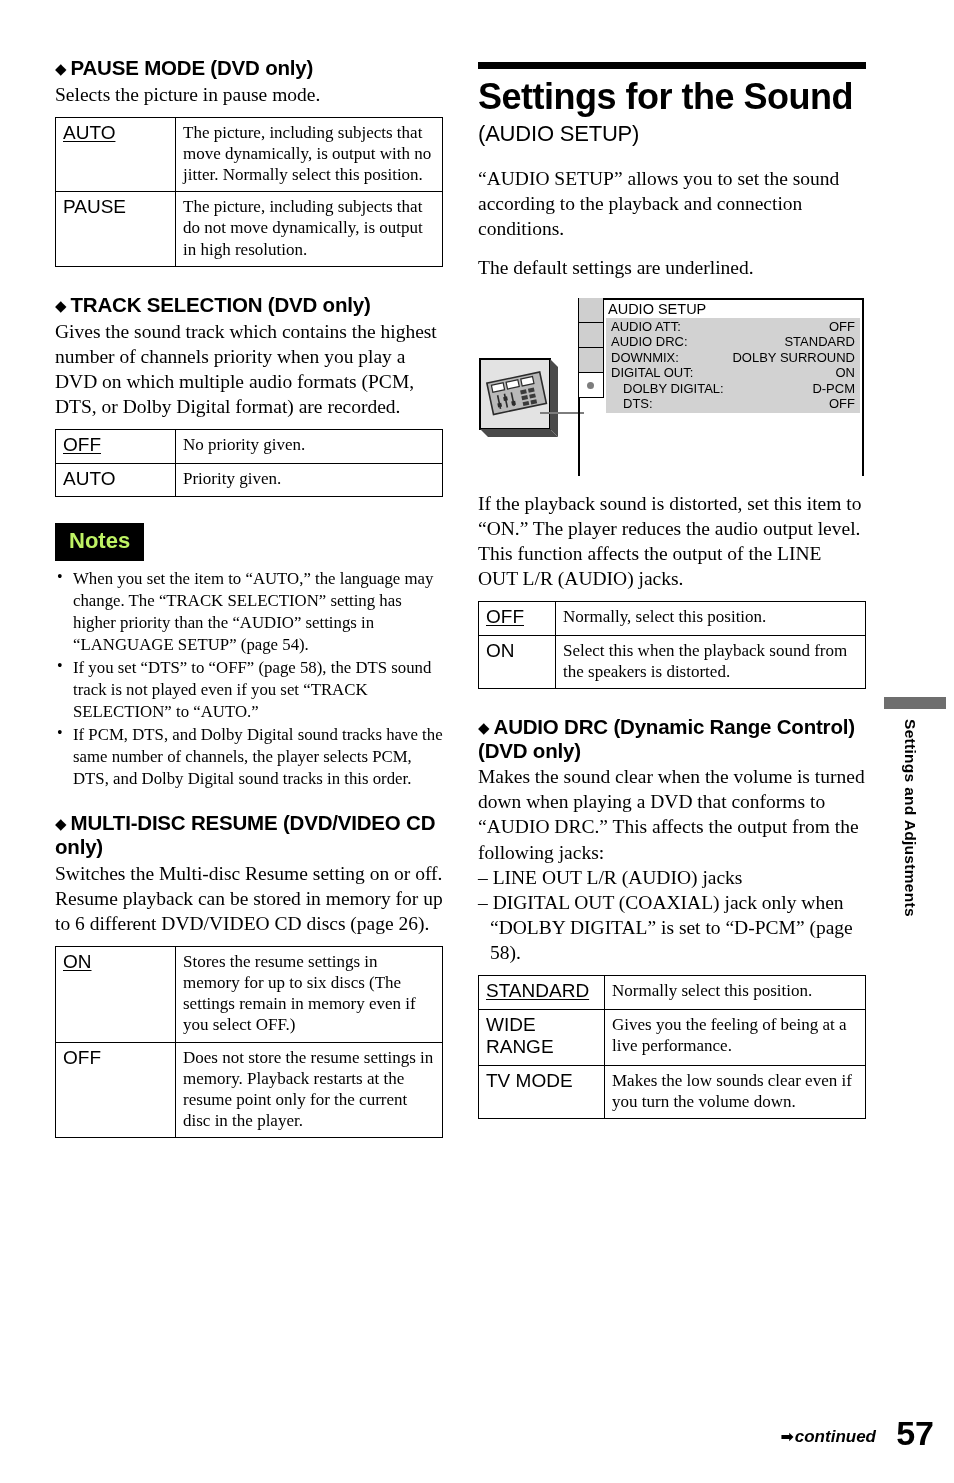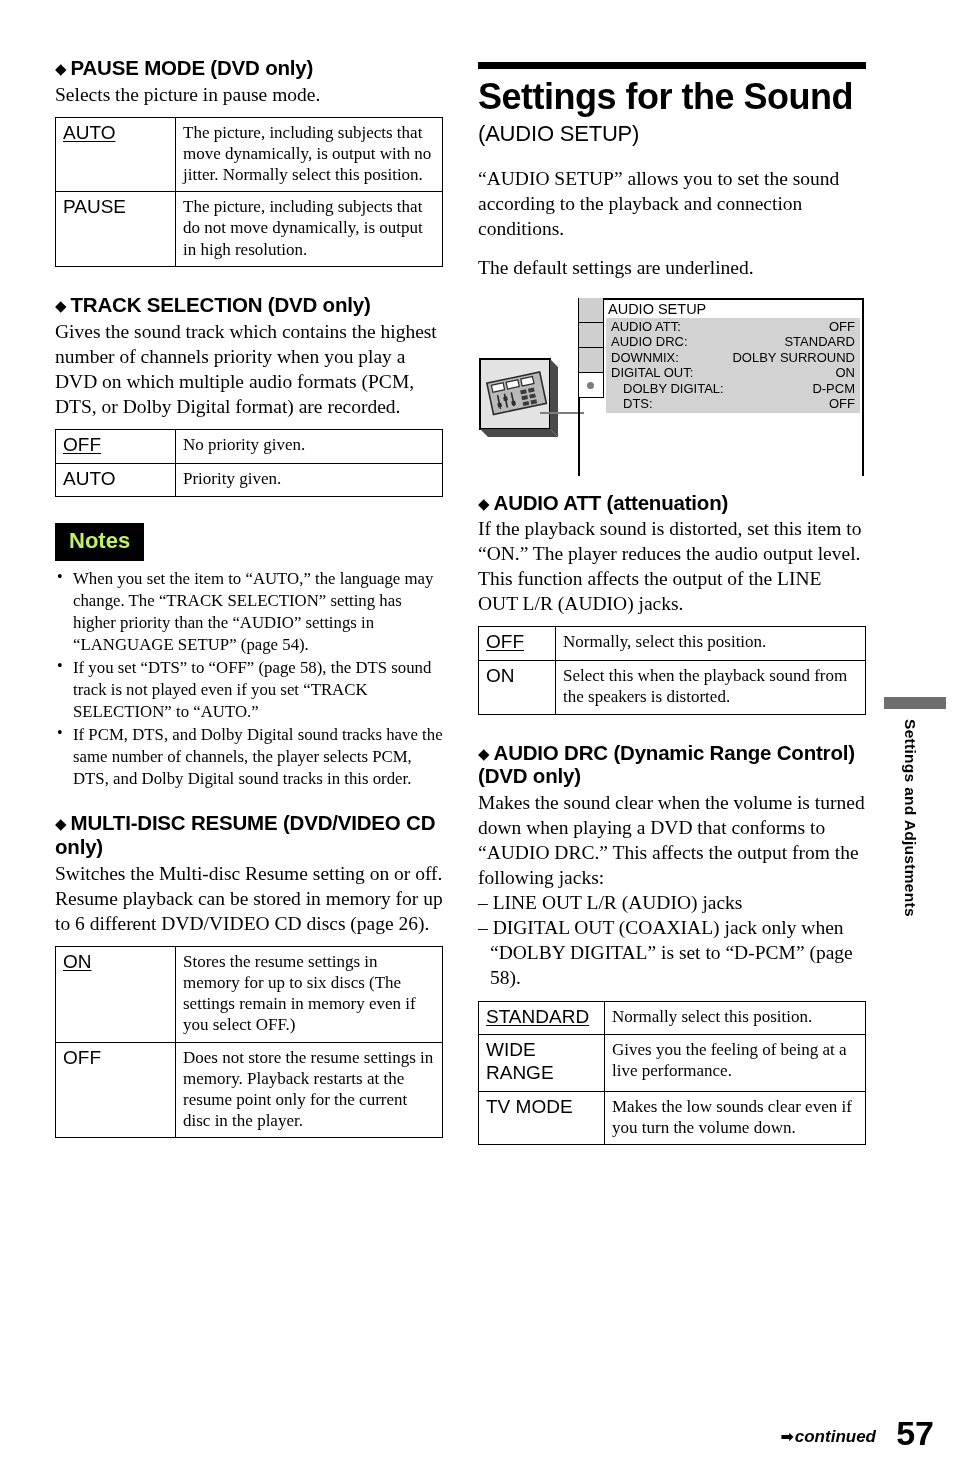--- a/index.html
+++ b/index.html
@@ -441,21 +441,20 @@
           <span class="osd-k">DTS:</span>
           <span class="osd-v">OFF</span>
         </div>
       </div>
     </div>
   </div>
 
   <div class="sp14"></div>
 
   <div>
-    <div class="sec-head"><span class="dia">◆</span><span>AUDIO ATT (attenuation)</span></div>
     <p class="body-txt" style="white-space:pre-line;">If the playback sound is distorted, set this item to “ON.” The player reduces the audio output level.
 This function affects the output of the LINE OUT L/R (AUDIO) jacks.</p>
     <table class="opt">
       <colgroup>
           <col style="width:77px">
           <col>
         </colgroup>
       <tbody>
         <tr>
           <td class="opt-key"><span class="ul-default">OFF</span></td>

